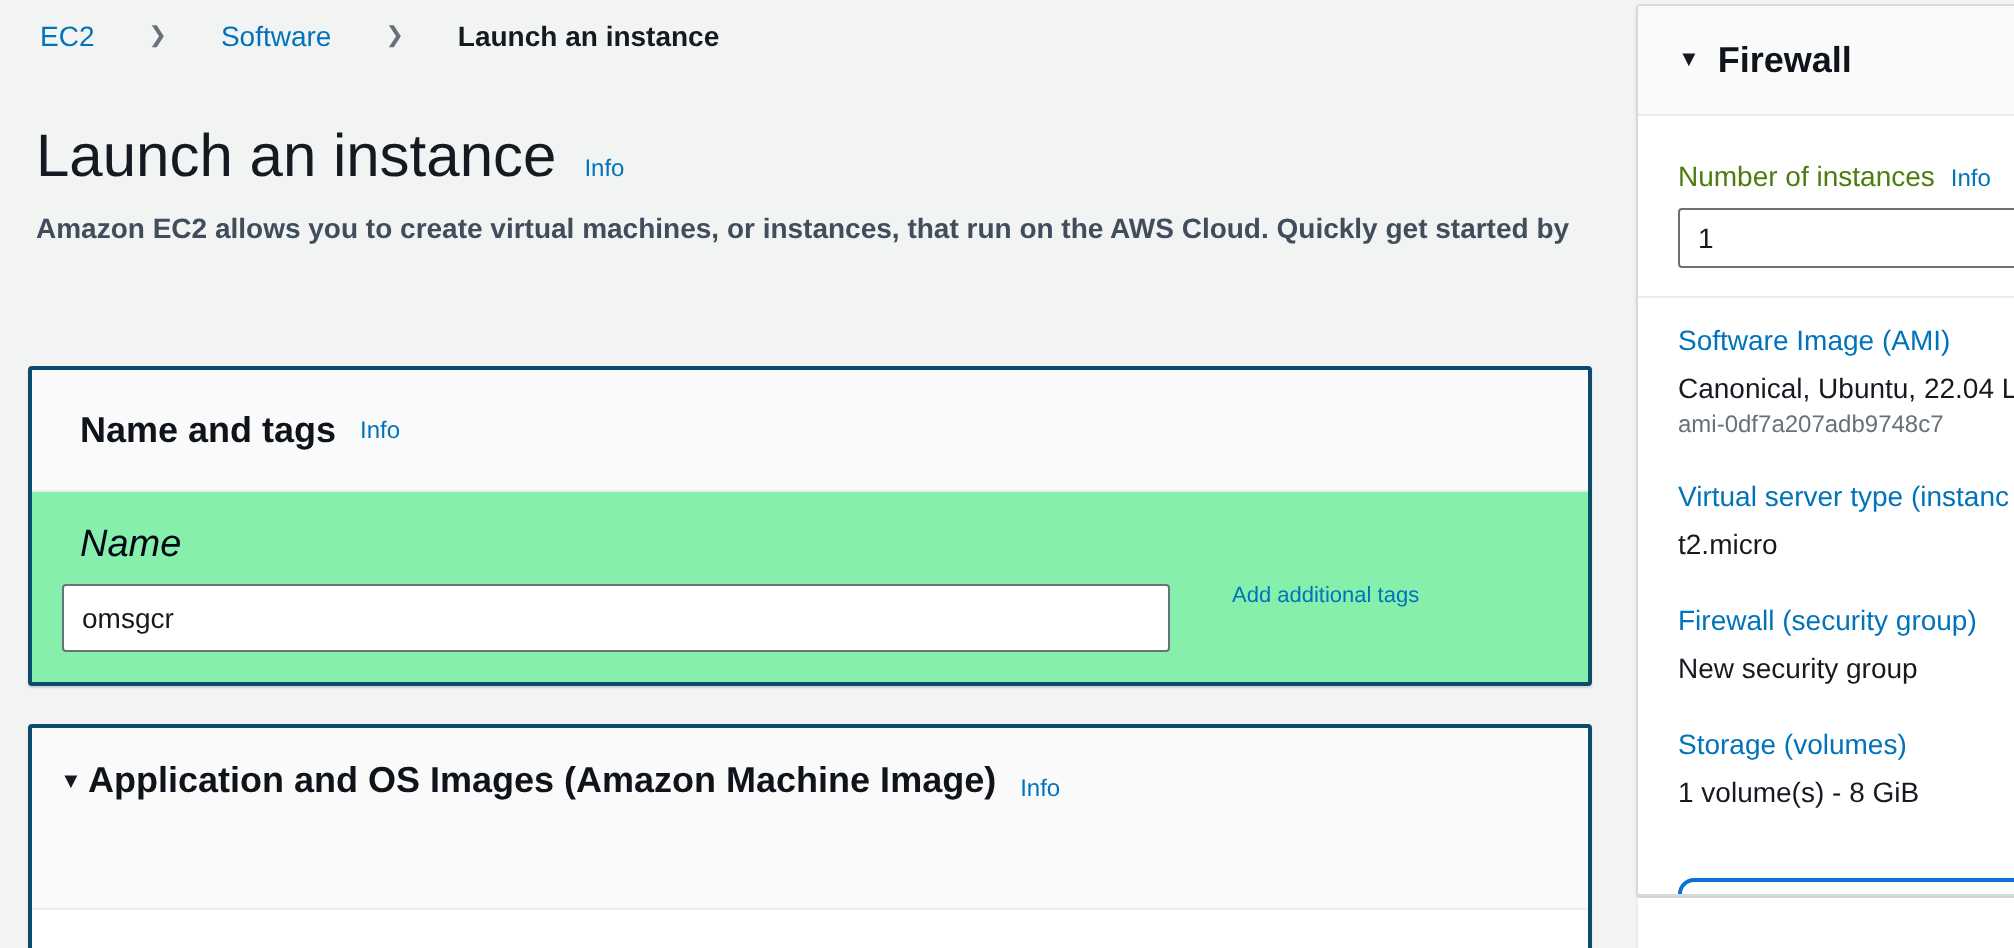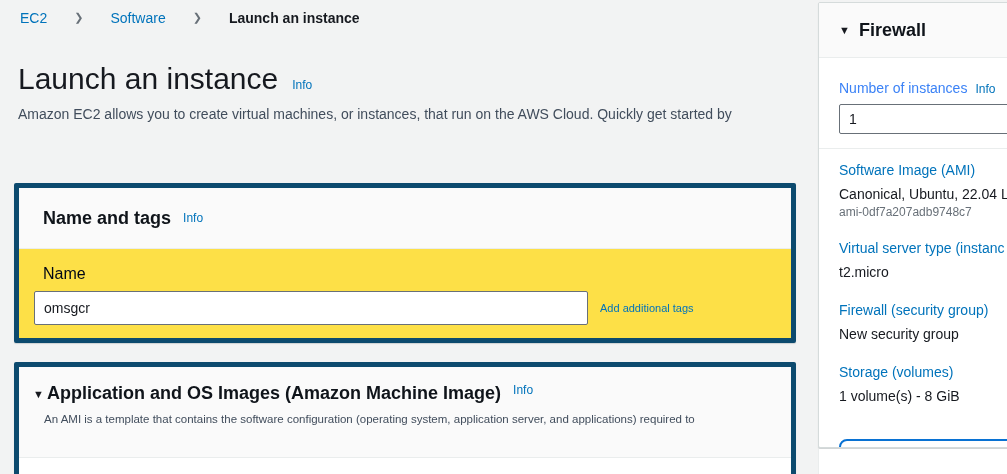--- a/index.html
+++ b/index.html
@@ -14,55 +14,55 @@
   
   .breadcrumb { position:absolute; left:20px; top:10px; display:flex; align-items:center; gap:27px; font-size:14px; }
   .crumb-link { color:#0073bb; }
   .crumb-sep { color:#687078; font-size:11px; transform:translateY(-1px); }
   .crumb-current { color:#16191f; font-weight:bold; }
 
   
   .page-title-row { position:absolute; left:18px; top:62px; display:flex; align-items:baseline; gap:14px; }
   .page-title { font-size:30px; font-weight:400; color:#16191f; }
   .info-link { color:#0073bb; font-size:12px; font-weight:normal; }
-  .page-desc { position:absolute; left:18px; top:103px; font-size:14px; line-height:23px; color:#414d5c; }
+  .page-desc { position:absolute; left:18px; top:103px; font-size:14px; line-height:23px; color:#414d5c;font-weight:bold; }
 
   
-  .card { position:absolute; background:#fde047; border:5px solid #0c4a6e; border-radius:2px;
+  .card { position:absolute; background:#86efac; border:2px solid #0c4a6e; border-radius:2px;
           box-shadow:0 1px 1px 0 rgba(0,28,36,0.15); overflow:hidden; }
   .card-header { background:#fafafa; border-bottom:1px solid #eaeded; }
   .section-title { font-size:18px; font-weight:bold; color:#0f141a; }
   .tri { color:#16191f; font-size:11px; line-height:1; }
 
   .card1 { left:14px; top:183px; width:782px; height:160px; }
   .card1 .card-header { height:61px; display:flex; align-items:center; gap:12px; padding:0 24px; }
   .card1 .card-body { padding:16px 0 0 15px; }
-  .field-label { font-size:16px; color:#000716; padding-left:9px; margin-bottom:8px; }
+  .field-label { font-size:19px; color:#000716; padding-left:9px; margin-bottom:8px;font-style:italic; }
   .text-input { height:34px; border:1px solid #687078; border-radius:2px; background:#fff;
                 font-size:14px; color:#16191f; padding:0 9px; font-family:"Liberation Sans", sans-serif; }
-  .name-row { display:flex; align-items:center; gap:12px; }
+  .name-row { display:flex; align-items:flex-start; gap:31px; }
   .name-input { width:554px; }
   .inline-link { color:#0073bb; font-size:11px; }
 
   .card2 { left:14px; top:362px; width:782px; height:200px; }
   .card2 .card-header { position:relative; height:91px; padding:16px 24px 0 25px; }
   .card2 .tri { position:absolute; left:14px; top:22px; }
-  .card2 .title-row { display:flex; align-items:flex-start; gap:12px; margin-left:3px; }
+  .card2 .title-row { display:flex; align-items:flex-end; gap:12px; margin-left:3px; }
   .section-desc { margin-top:7px; font-size:11.5px; line-height:17px; color:#414d5c; white-space:nowrap; }
   .card2 .card-body { height:109px; background:#fff; }
 
   
   .summary-panel { position:absolute; left:818px; top:2px; width:300px; height:446px;
                    background:#fff; border:1px solid #d5dbdb; border-radius:2px;
                    box-shadow:0 1px 1px 0 rgba(0,28,36,0.15); overflow:hidden; }
   .summary-header { height:55px; background:#fafafa; border-bottom:1px solid #eaeded;
                     display:flex; align-items:center; gap:9px; padding-left:20px; }
   .sum-section1 { padding:22px 0 14px 20px; border-bottom:1px solid #eaeded; }
   .sum-field-row { display:flex; align-items:baseline; gap:8px; }
-  .sum-field-label { font-size:14px; color:#3b82f6; }
+  .sum-field-label { font-size:14px; color:#4d7c0f; }
   .count-input { width:240px; height:30px; margin-top:8px; }
   .sum-rest { padding:10px 0 0 20px; }
   .sum-label { display:block; margin-top:20px; font-size:14px; line-height:18px; color:#0073bb; white-space:nowrap; }
   .sum-label.first { margin-top:2px; }
   .sum-value { margin-top:6px; font-size:14px; line-height:18px; color:#16191f; white-space:nowrap; }
   .sum-sub { margin-top:2px; font-size:12px; line-height:14px; color:#687078; white-space:nowrap; }
   .free-tier-box { position:absolute; left:20px; top:436px; width:400px; height:60px;
                    background:#fff; border:2px solid #0972d3; border-radius:8px; }
   .summary-footer { position:absolute; left:818px; top:449px; width:189px; height:25px;
                     background:#fff; border-left:1px solid #eaeded; }
@@ -103,21 +103,20 @@
   </section>
 
   <section class="card card2">
     <div class="card-header">
       <span class="tri">▼</span>
       <div class="title-row">
         <h2 class="section-title">Application and OS Images (Amazon Machine Image)</h2>
         <a class="info-link">Info</a>
       </div>
       <div class="section-desc">
-        <div>An AMI is a template that contains the software configuration (operating system, application server, and applications) required to</div>
       </div>
     </div>
     <div class="card-body"></div>
   </section>
 
   <aside class="summary-panel">
     <div class="summary-header">
       <span class="tri">▼</span>
       <h2 class="section-title">Firewall</h2>
     </div>

